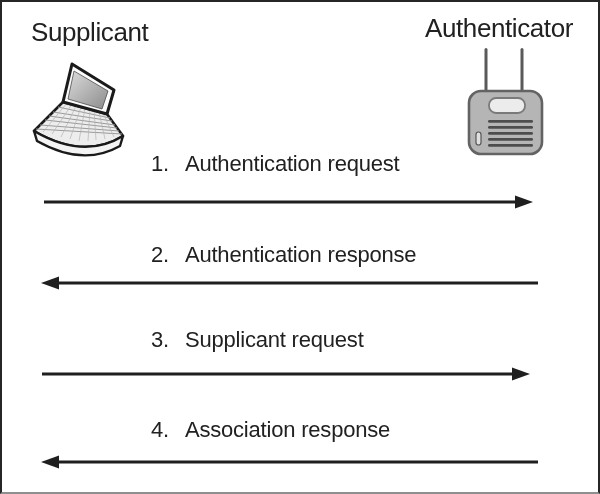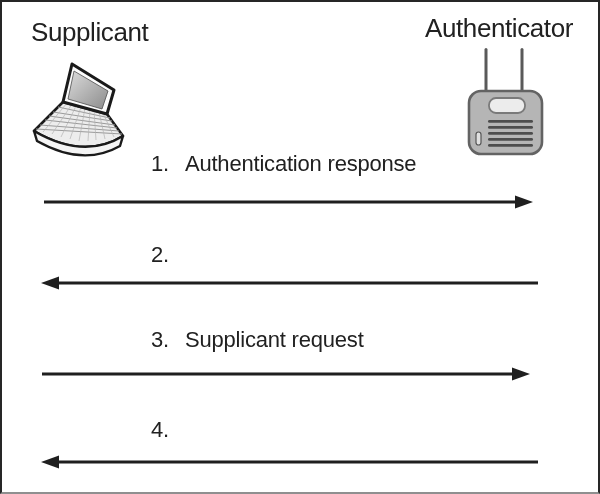--- a/index.html
+++ b/index.html
@@ -113,45 +113,47 @@
       <rect x="27" y="86" width="45" height="2.8" rx="1.4"></rect>
       <rect x="27" y="92" width="45" height="2.8" rx="1.4"></rect>
       <rect x="27" y="98" width="45" height="2.8" rx="1.4"></rect>
     </g>
 
     <rect x="15" y="86" width="5" height="13" rx="2.5" fill="#e0e0e0" stroke="#555" stroke-width="1.2"></rect>
   </svg>
 
   <div class="msg-label msg-row-1">
     <span class="num">1.</span>
-    <span class="txt">Authentication response</span>
+    <span class="txt">Authentication request</span>
   </div>
   <svg class="arrow arrow-1" viewBox="0 0 600 20">
     <line x1="42" y1="10" x2="515" y2="10"></line>
     <polygon points="513,3.5 531,10 513,16.5"></polygon>
   </svg>
 
   <div class="msg-label msg-row-2">
     <span class="num">2.</span>
+    <span class="txt">Authentication response</span>
   </div>
   <svg class="arrow arrow-2" viewBox="0 0 600 20">
     <polygon points="57,3.5 39,10 57,16.5"></polygon>
     <line x1="55" y1="10" x2="536" y2="10"></line>
   </svg>
 
   <div class="msg-label msg-row-3">
     <span class="num">3.</span>
     <span class="txt">Supplicant request</span>
   </div>
   <svg class="arrow arrow-3" viewBox="0 0 600 20">
     <line x1="40" y1="10" x2="512" y2="10"></line>
     <polygon points="510,3.5 528,10 510,16.5"></polygon>
   </svg>
 
   <div class="msg-label msg-row-4">
     <span class="num">4.</span>
+    <span class="txt">Association response</span>
   </div>
   <svg class="arrow arrow-4" viewBox="0 0 600 20">
     <polygon points="57,3.5 39,10 57,16.5"></polygon>
     <line x1="55" y1="10" x2="536" y2="10"></line>
   </svg>
 
 </div>
 
 </body></html>

